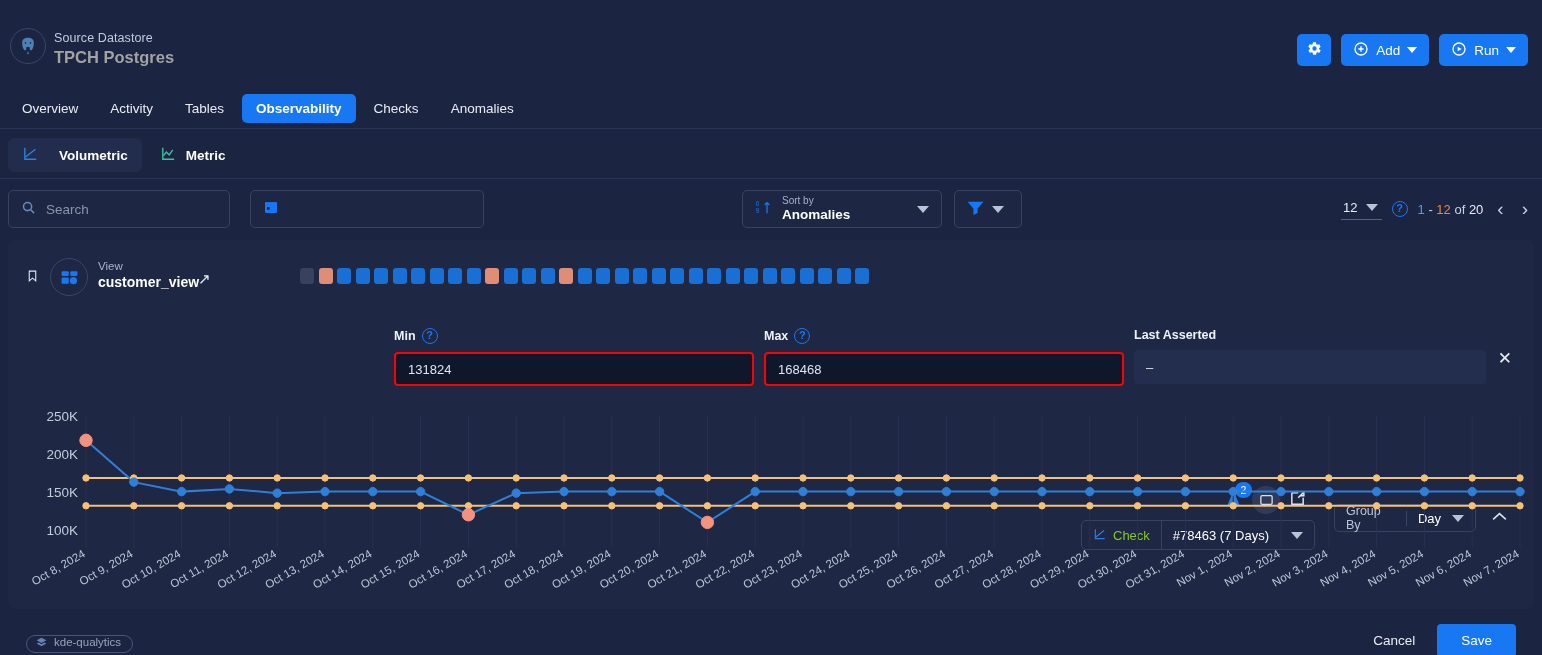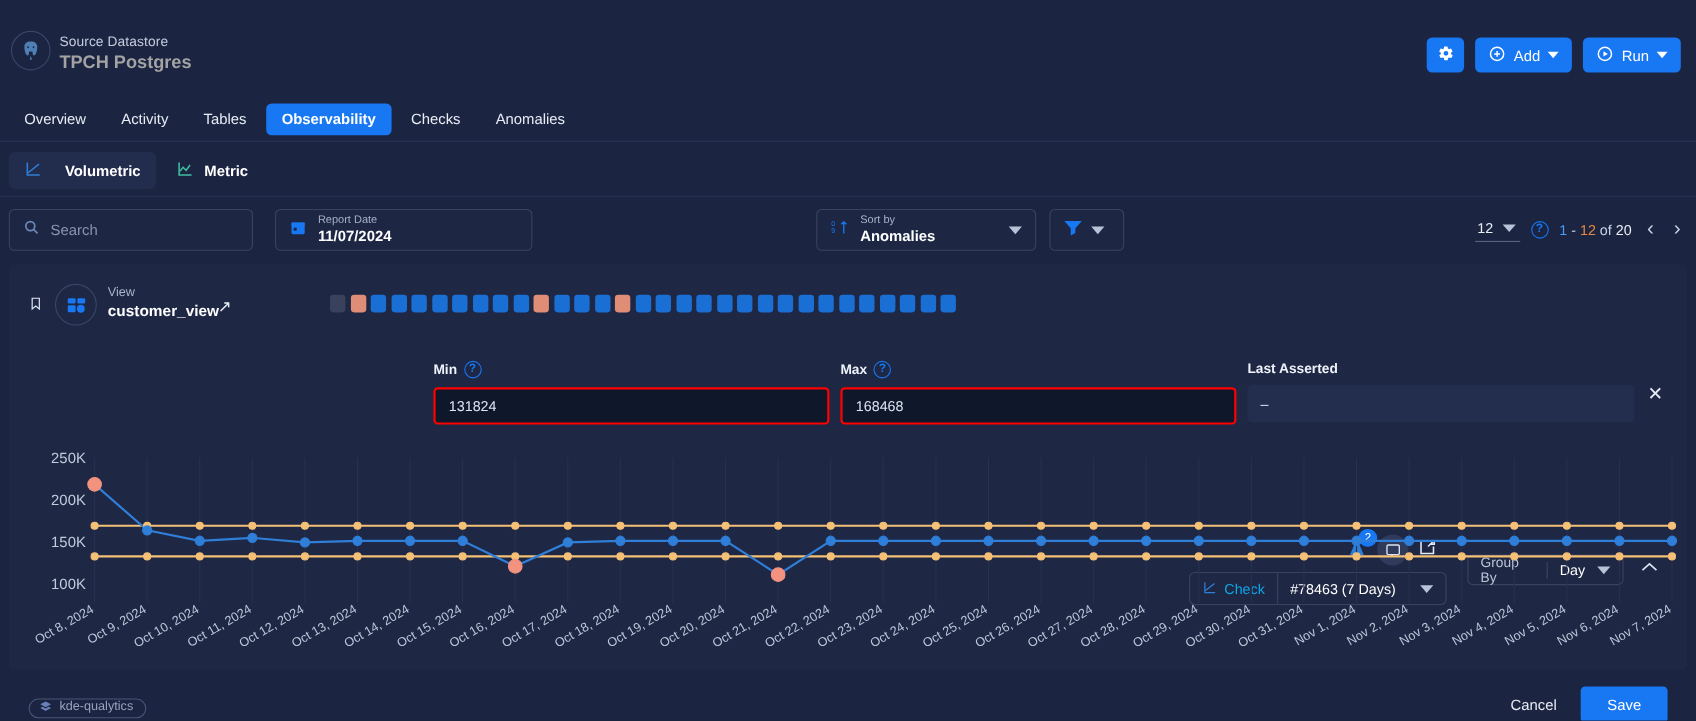--- a/index.html
+++ b/index.html
@@ -78,21 +78,21 @@
 
   .squares { position: absolute; left: 300px; top: 268px; display: flex; gap: 4.5px; }
   .sq { width: 14px; height: 16px; border-radius: 3px; }
 
   .badge-icons { position: absolute; right: 228px; top: 246px; display: flex; align-items: center; gap: 9px; }
   .notif-wrap { position: relative; }
   .notif-count { position: absolute; right: -9px; top: -7px; background: #1877f2; color: #fff; border-radius: 9px; min-width: 17px; height: 16px; font-size: 10.5px; line-height: 16px; text-align: center; padding: 0 4px; }
   .round-btn { width: 28px; height: 28px; border-radius: 50%; background: #303b5c; display: flex; align-items: center; justify-content: center; cursor: pointer; }
 
   .check-group { position: absolute; left: 1073px; top: 280px; display: flex; height: 30px; border: 1px solid #39435f; border-radius: 5px; overflow: hidden; }
-  .check-left { display: flex; align-items: center; gap: 6px; padding: 0 11px; font-size: 13px; color: #0ea5e9; border-right: 1px solid #39435f; cursor: pointer; }
+  .check-left { display: flex; align-items: center; gap: 6px; padding: 0 11px; font-size: 13px; color: #84cc16; border-right: 1px solid #39435f; cursor: pointer; }
   .check-right { display: flex; align-items: center; gap: 22px; padding: 0 11px; font-size: 13px; color: #fff; cursor: pointer; }
 
   .groupby { position: absolute; right: 58px; top: 264px; height: 28px; border: 1px solid #39435f; border-radius: 5px; display: flex; align-items: center; gap: 11px; padding: 0 11px; width: 142px; cursor: pointer; }
   .gb-label { font-size: 12.5px; color: #bcc5d8; }
   .gb-div { width: 1px; height: 15px; background: #3c4666; }
   .gb-val { font-size: 13px; color: #fff; }
   .collapse-ic { position: absolute; right: 26px; top: 268px; color: #dbe2f0; font-size: 15px; cursor: pointer; }
 
   
   .formrow { position: absolute; left: 0; top: 88px; width: 100%; height: 68px; }
@@ -206,24 +206,20 @@
     </div>
 
     <div class="field" style="left:250px; width:234px;">
       <span>
         <svg width="16" height="16" viewBox="0 0 24 24" fill="#1877f2">
           <rect x="3" y="5" width="18" height="16" rx="2"></rect>
             <rect x="3" y="5" width="18" height="4" fill="#1877f2"></rect>
           <rect x="6" y="12" width="4" height="4" fill="#1b2440"></rect>
         </svg>
       </span>
-      <div class="field-stack">
-        <span class="field-label">Report Date</span>
-        <span class="field-value">11/07/2024</span>
-      </div>
     </div>
 
 
     <div class="field" style="left:742px; width:200px;">
       <span>
         <svg width="17" height="17" viewBox="0 0 24 24" fill="#1877f2">
           <text x="1" y="10" font-size="9" font-family="Liberation Sans" fill="#1877f2">0</text>
           <text x="1" y="20" font-size="9" font-family="Liberation Sans" fill="#1877f2">9</text>
           <path d="M17 20V5M17 5l-3.2 3.4M17 5l3.2 3.4" stroke="#1877f2" stroke-width="1.8" fill="none"></path>
         </svg>

